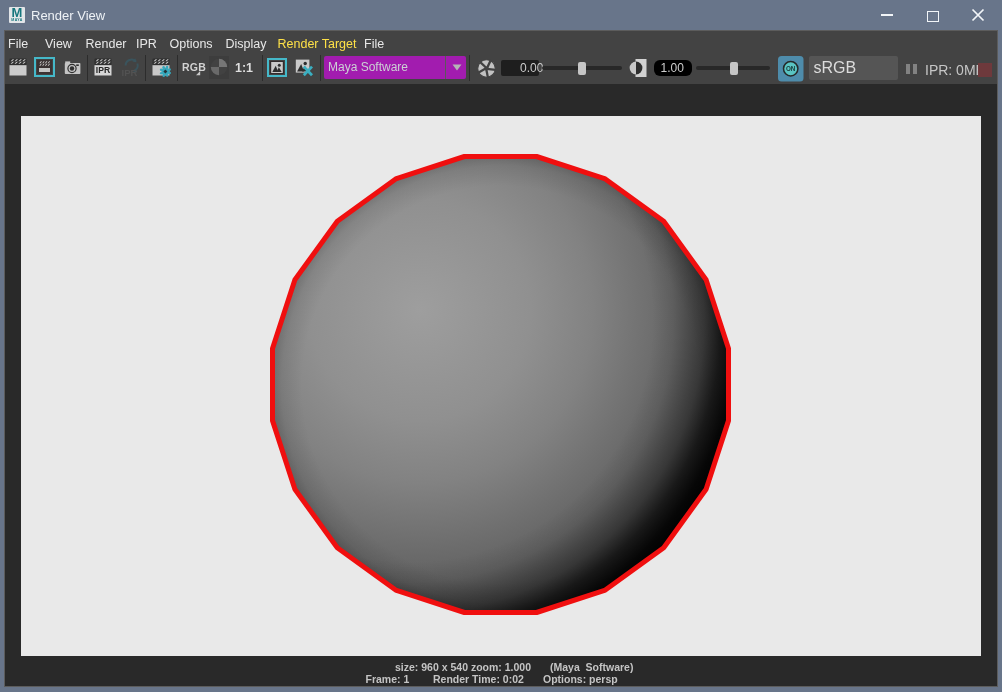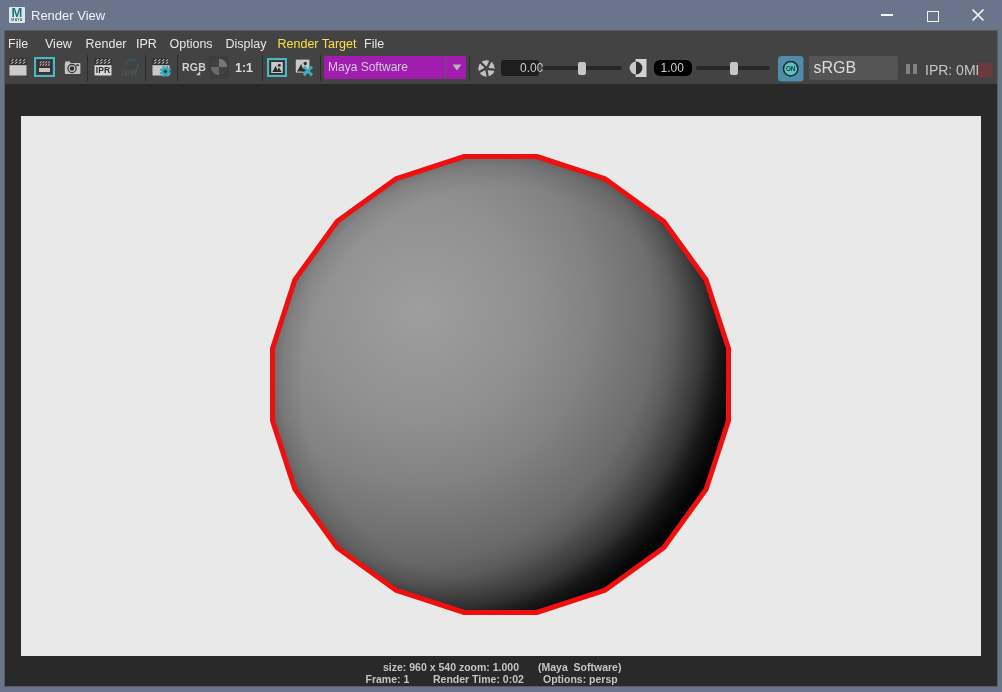--- a/index.html
+++ b/index.html
@@ -220,21 +220,21 @@
     <stop offset="1" stop-color="#000" stop-opacity="1"></stop>
   </radialGradient>
   </defs>
  <rect x="0" y="0" width="960" height="540" fill="#e9e9e9"></rect>
  <polygon points="707.5,232.4 685.1,163.7 642.7,105.3 584.3,62.9 515.6,40.5 443.4,40.5 374.7,62.9 316.3,105.3 273.9,163.7 251.5,232.4 251.5,304.6 273.9,373.3 316.3,431.7 374.7,474.1 443.4,496.5 515.6,496.5 584.3,474.1 642.7,431.7 685.1,373.3 707.5,304.6" fill="url(#ball)"></polygon>
  <polygon points="707.5,232.4 685.1,163.7 642.7,105.3 584.3,62.9 515.6,40.5 443.4,40.5 374.7,62.9 316.3,105.3 273.9,163.7 251.5,232.4 251.5,304.6 273.9,373.3 316.3,431.7 374.7,474.1 443.4,496.5 515.6,496.5 584.3,474.1 642.7,431.7 685.1,373.3 707.5,304.6" fill="url(#rim)"></polygon>
  <polygon points="707.5,232.4 685.1,163.7 642.7,105.3 584.3,62.9 515.6,40.5 443.4,40.5 374.7,62.9 316.3,105.3 273.9,163.7 251.5,232.4 251.5,304.6 273.9,373.3 316.3,431.7 374.7,474.1 443.4,496.5 515.6,496.5 584.3,474.1 642.7,431.7 685.1,373.3 707.5,304.6" fill="url(#shade)"></polygon>
  <polygon points="707.5,232.4 685.1,163.7 642.7,105.3 584.3,62.9 515.6,40.5 443.4,40.5 374.7,62.9 316.3,105.3 273.9,163.7 251.5,232.4 251.5,304.6 273.9,373.3 316.3,431.7 374.7,474.1 443.4,496.5 515.6,496.5 584.3,474.1 642.7,431.7 685.1,373.3 707.5,304.6" fill="none" stroke="#f00f0f" stroke-width="5" stroke-linejoin="round"></polygon>
 </svg>
 
-<div class="abs" style="left:0;top:660.5px;width:882px;height:11px;font:bold 10.5px 'Liberation Sans',sans-serif;color:#c4c4c4">
+<div class="abs" style="left:12px;top:660.5px;width:882px;height:11px;font:bold 10.5px 'Liberation Sans',sans-serif;color:#c4c4c4">
  <span style="position:absolute;left:383px">size: 960 x 540 zoom: 1.000</span>
  <span style="position:absolute;left:538px">(Maya&nbsp;&nbsp;Software)</span>
 </div>
 <div class="abs" style="left:0;top:672.5px;width:1002px;height:11px;font:bold 10.5px 'Liberation Sans',sans-serif;color:#c4c4c4">
  <span style="position:absolute;left:365.5px">Frame: 1</span>
  <span style="position:absolute;left:433px">Render Time: 0:02</span>
  <span style="position:absolute;left:543px">Options: persp</span>
 </div>
 
 </body></html>

